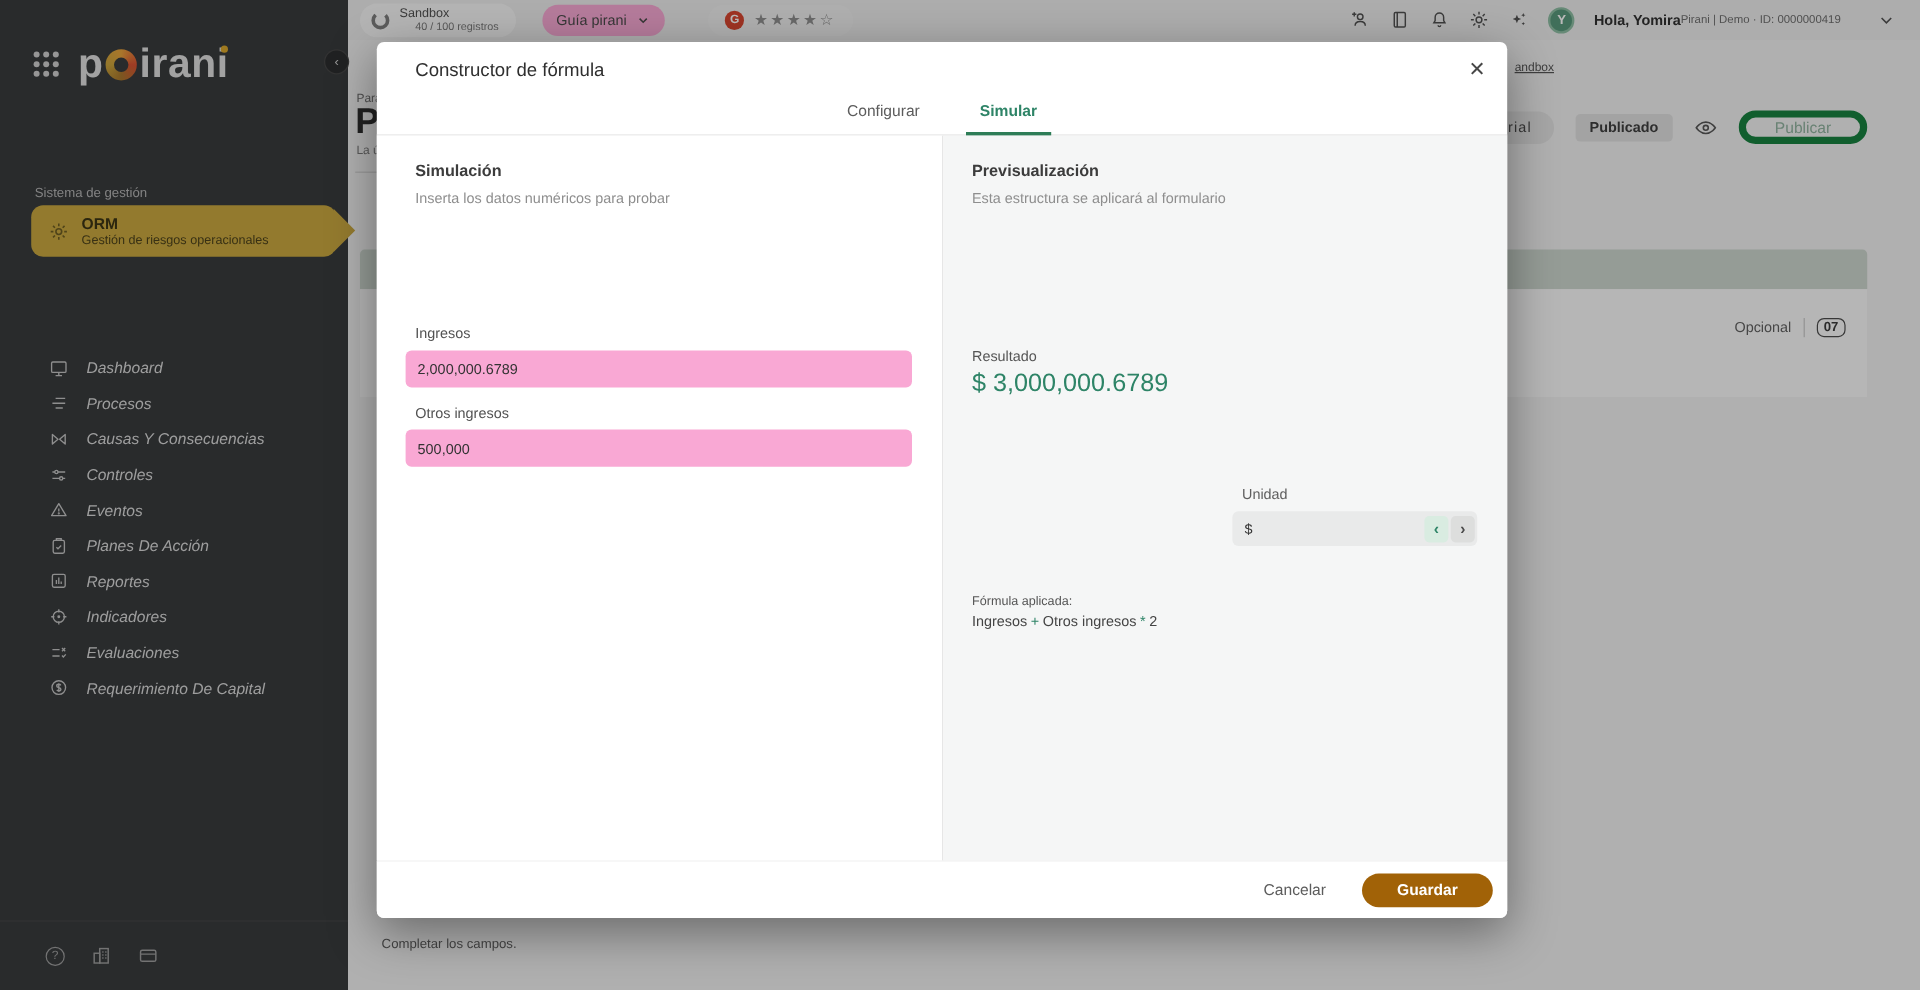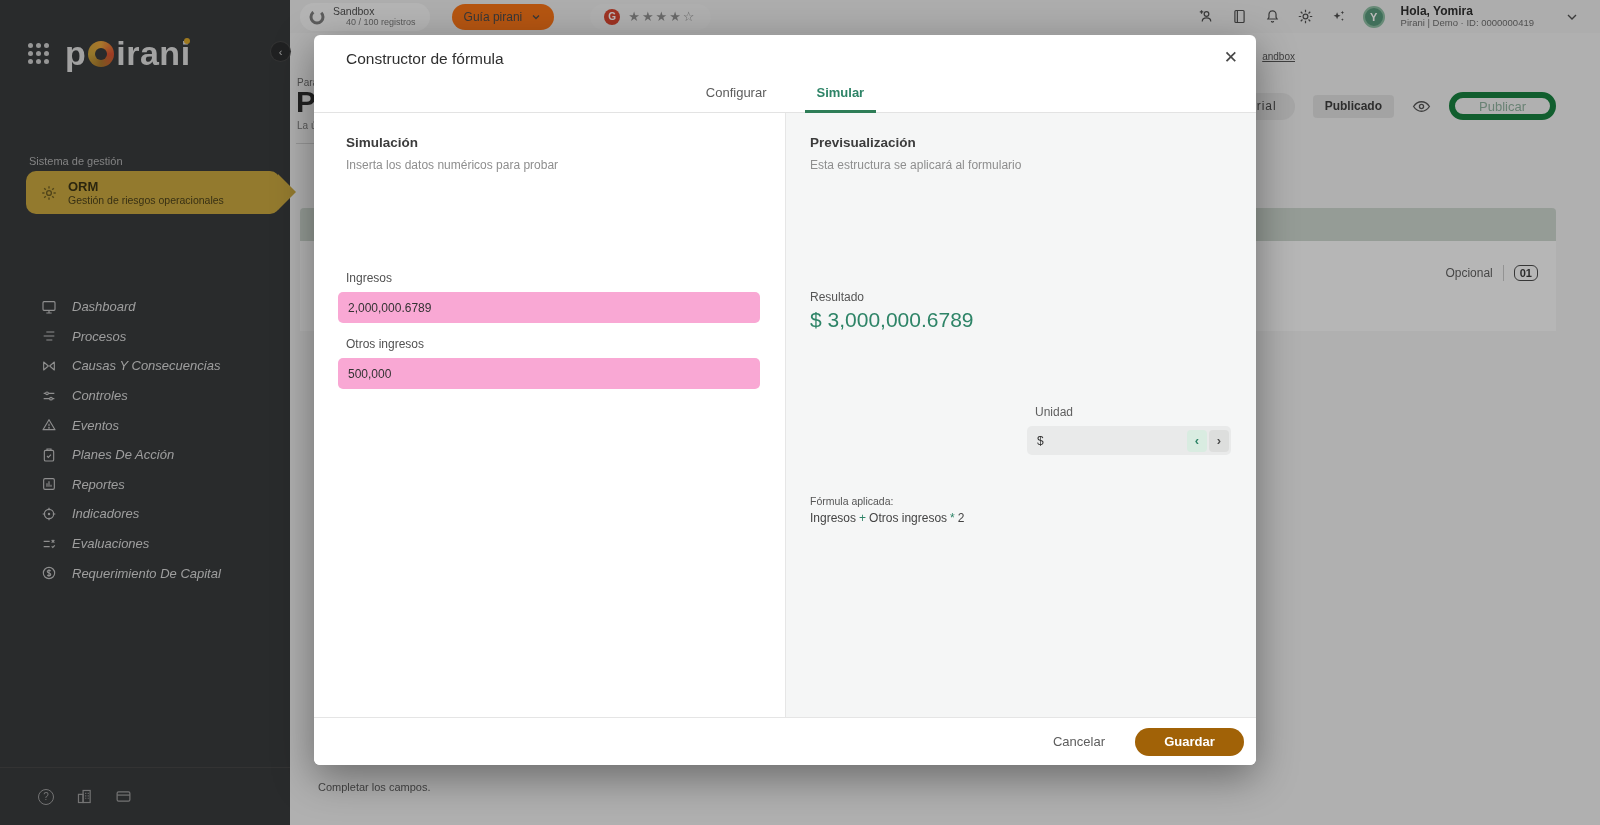--- a/index.html
+++ b/index.html
@@ -5,28 +5,28 @@
   * { margin:0; padding:0; box-sizing:border-box; }
   html,body { width:1600px; height:825px; }
   body { position:relative; font-family:"Liberation Sans",sans-serif; background:#f1f1f1; overflow:hidden; }
   svg { display:block; }
 
   
   .topbar { position:absolute; left:290px; top:0; right:0; height:33px; background:#ededed; display:flex; align-items:center; z-index:5; }
   .sandbox-pill { display:flex; align-items:center; gap:7px; background:#f7f7f7; border-radius:15px; height:28px; padding:0 14px 0 8px; margin-left:10px; }
   .sandbox-title { font-size:10.5px; color:#4e4e4e; line-height:11px; }
   .sandbox-sub { font-size:9px; color:#787878; line-height:10px;margin-left:13px; }
-  .guide-pill { display:flex; align-items:center; gap:8px; background:#f97316; border-radius:14px; height:26px; padding:0 12px; margin-left:22px; font-size:12px; color:#4a4a4a; cursor:pointer; }
+  .guide-pill { display:flex; align-items:center; gap:8px; background:#f9a8d4; border-radius:14px; height:26px; padding:0 12px; margin-left:22px; font-size:12px; color:#4a4a4a; cursor:pointer; }
   .rating-wrap { display:flex; align-items:center; gap:8px; margin-left:36px; background:#f0f0f0; border-radius:14px; height:26px; padding:0 14px; }
   .g2-circle { width:16px; height:16px; border-radius:50%; background:#d8452e; color:#fff; font-size:10px; font-weight:bold; display:flex; align-items:center; justify-content:center; }
   .stars { font-size:13px; color:#8f8f8f; letter-spacing:2px; }
   .topbar-right { margin-left:auto; display:flex; align-items:center; gap:16px; padding-right:20px; }
   .tb-icon { width:17px; height:17px; color:#4f4f4f; cursor:pointer; }
   .avatar { width:22px; height:22px; border-radius:50%; background:#57987a; border:2px solid #8cbda2; color:#fff; font-size:11px; font-weight:bold; display:flex; align-items:center; justify-content:center; }
-  .user-block { display:flex; flex-direction:column; line-height:12px; }
+  .user-block { display:flex; flex-direction:row; line-height:12px; }
   .user-name { font-size:12px; font-weight:bold; color:#2e2e2e; }
   .user-meta { font-size:9.5px; color:#6d6d6d; }
   .tb-chevron { width:16px; height:16px; color:#4f4f4f; margin-left:14px; cursor:pointer; }
 
   
   .sidebar { position:absolute; left:0; top:0; width:290px; height:825px; background:#36393b; z-index:10; }
   .brand-row { position:absolute; left:28px; top:34px; display:flex; align-items:center; gap:16px; }
   .apps-grid { display:grid; grid-template-columns:repeat(3,5px); grid-gap:3px; cursor:pointer; }
   .apps-grid i { width:5px; height:5px; border-radius:50%; background:#cdcdcd; }
   .brand { display:flex; align-items:center; color:#dedede; font-size:34px; font-weight:bold; letter-spacing:.5px; }
@@ -174,21 +174,21 @@
         <path d="M2 12s4-6 10-6 10 6 10 6-4 6-10 6S2 12 2 12z"></path>
         <circle cx="12" cy="12" r="2.6"></circle>
       </svg>
     <button class="publish-btn">Publicar</button>
   </div>
   <div class="green-band"></div>
   <div class="bg-card"></div>
   <div class="optional-row">
     <span class="optional-label">Opcional</span>
     <span class="optional-sep"></span>
-    <span class="optional-count">01</span>
+    <span class="optional-count">07</span>
   </div>
   <div class="footer-note">Completar los campos.</div>
 </div>
 
 <div class="sidebar">
   <div class="brand-row">
     <div class="apps-grid">
         <i></i>
         <i></i>
         <i></i>

